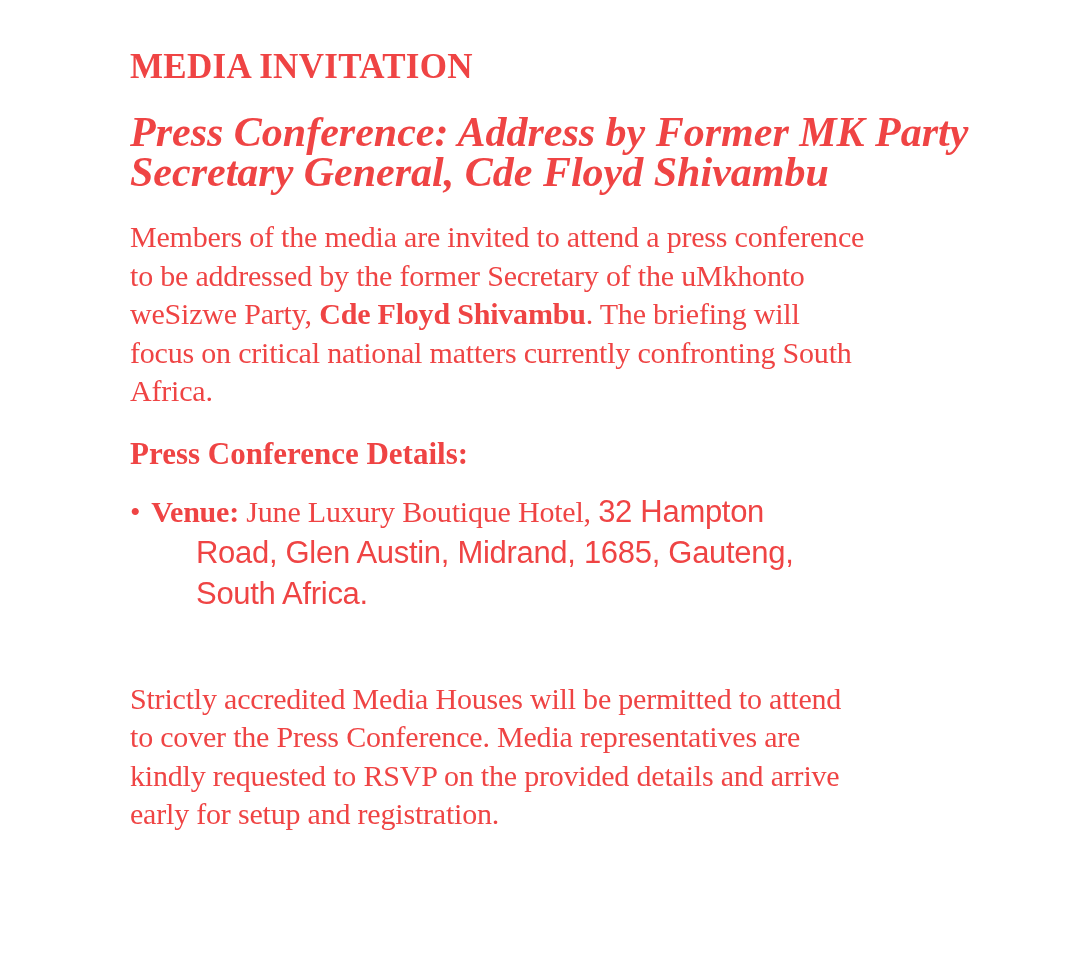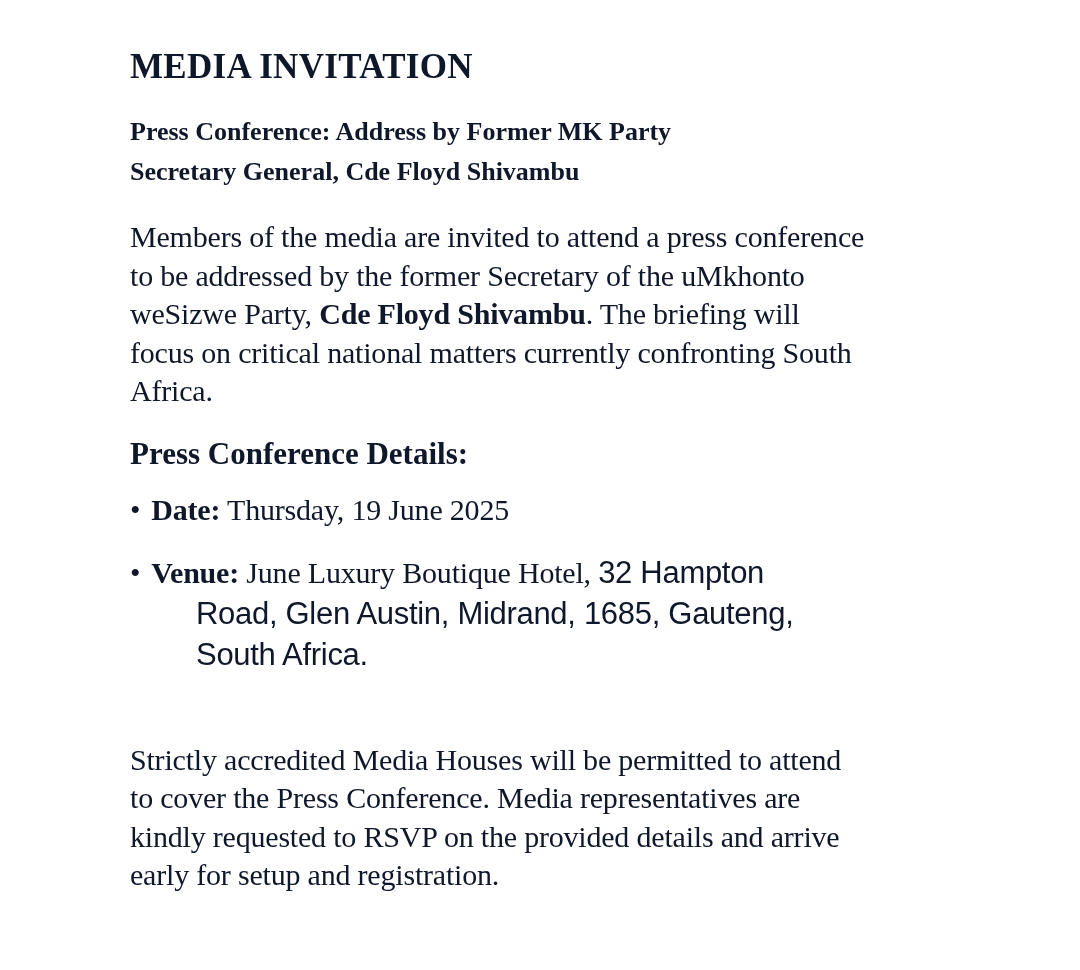--- a/index.html
+++ b/index.html
@@ -8,38 +8,39 @@
     background: #ffffff;
   }
   .page {
     position: relative;
     width: 1080px;
     height: 970px;
     box-sizing: border-box;
     background: #ffffff;
     padding: 46px 105px 0 130px;
     overflow: hidden;
-    color: #0f172a;
+    color: #ef4444;
     font-family: "Liberation Serif", "DejaVu Serif", serif;
   }
   .doc-heading {
     font-family: "Liberation Serif", "DejaVu Serif", serif;
     font-weight: 700;
     font-size: 35px;
     line-height: 42px;
     letter-spacing: 0.3px;
     margin: 0 0 24px 0;
   }
   .doc-subheading {
     font-family: "Liberation Serif", "DejaVu Serif", serif;
     font-weight: 700;
-    font-size: 26px;
+    font-size: 42px;
     line-height: 40px;
     margin: 0 0 26px 0;
     white-space: pre-line;
+    font-style: italic;
   }
   .body-text {
     font-size: 30px;
     line-height: 38.5px;
     letter-spacing: -0.2px;
     margin: 8px 0 24px 0;
     white-space: pre-line;
     max-width: 845px;
   }
   .details-heading {
@@ -96,21 +97,20 @@
 
   <p class="body-text"><span>Members of the media are invited to attend a press conference
 to be addressed by the former Secretary of the uMkhonto
 weSizwe Party, </span><strong>Cde Floyd Shivambu</strong><span>. The briefing will
 focus on critical national matters currently confronting South
 Africa.</span></p>
 
   <h3 class="details-heading">Press Conference Details:</h3>
 
   <ul class="details-list">
-    <li class="detail-item"><span class="bullet">•</span><strong class="detail-label">Date:</strong> <span>Thursday, 19 June 2025</span></li>
 
 
     <li class="detail-item venue"><span class="bullet">•</span><strong class="detail-label">Venue:</strong><span> June Luxury Boutique Hotel, </span><span class="sans-part">32 Hampton
 Road, Glen Austin, Midrand, 1685, Gauteng,
 South Africa.</span></li>
   </ul>
 
   <p class="body-text closing">Strictly accredited Media Houses will be permitted to attend
 to cover the Press Conference. Media representatives are
 kindly requested to RSVP on the provided details and arrive

